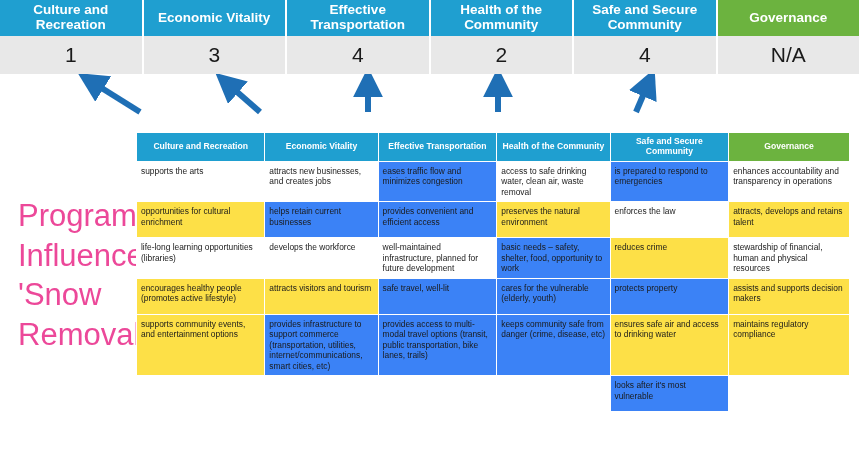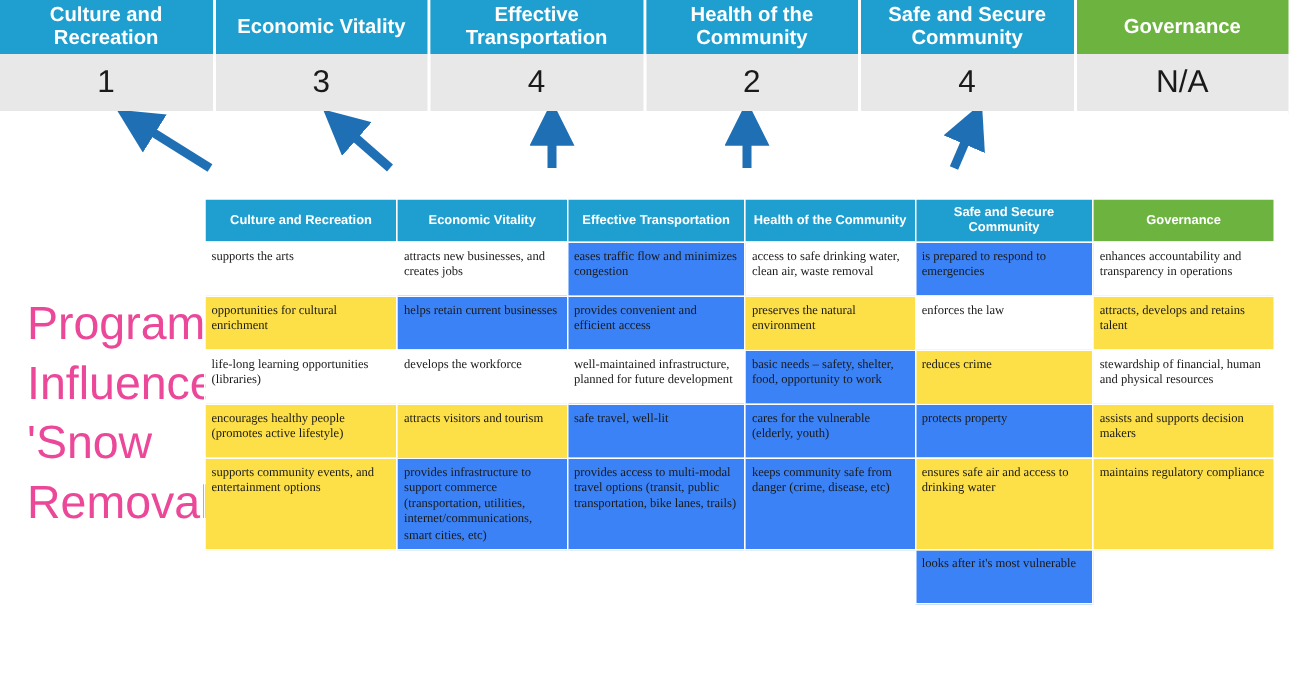--- a/index.html
+++ b/index.html
@@ -102,21 +102,20 @@
   }
   #matrix td {
     font-size: 8.4px;
     line-height: 1.25;
     padding: 4px 4px;
     vertical-align: top;
     border: 1px solid #ffffff;
     color: #1a1a1a;
     height: 36px;
     box-sizing: border-box;
-    font-family: Liberation Serif, serif;
   }
   .c-white { background: #ffffff; }
   .c-grey  { background: #fde047; }
   .c-yellow{ background: #3b82f6; }
   .c-none  { background: #ffffff; border: none !important; }
 </style>
 </head>
 <body>
 
 <div id="top-strip">

